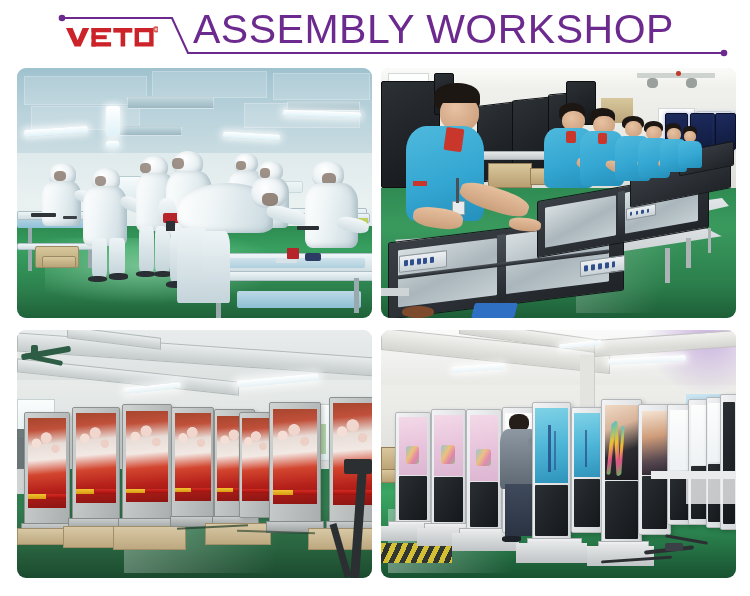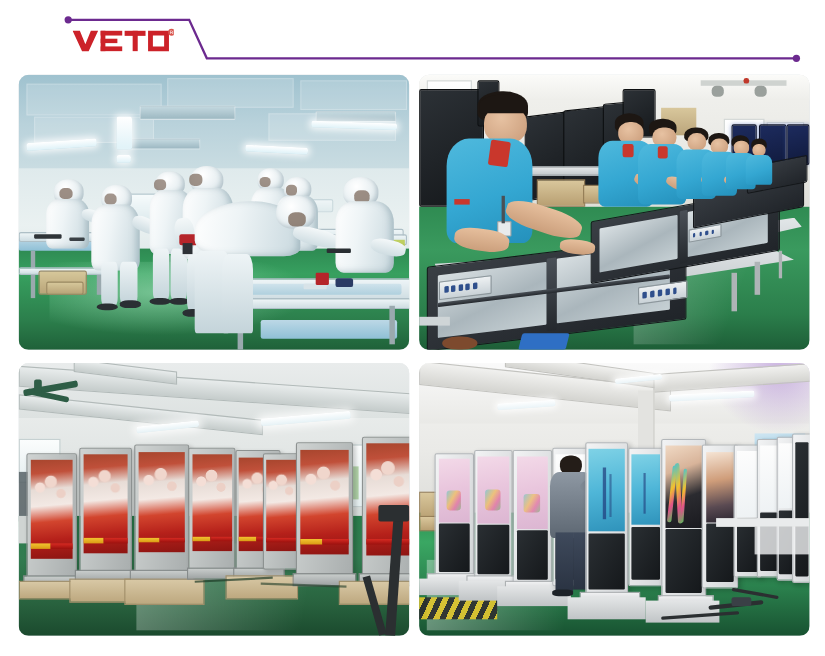--- a/index.html
+++ b/index.html
@@ -183,20 +183,21 @@
           <path d="M68.6,3 L87.6,3 L87.6,21.5 L68.6,21.5 Z M73.0,7.3 L73.0,17.2 L83.2,17.2 L83.2,7.3 Z"></path>
         </g>
 
         <g>
           <circle cx="90.0" cy="4.3" r="3.1" fill="#D9564F"></circle>
           <text x="90.0" y="5.9" font-size="4.4" text-anchor="middle" fill="#ffffff" font-family="Liberation Sans, sans-serif">R</text>
         </g>
       </svg>
     </div>
 
+    <div id="title">ASSEMBLY WORKSHOP</div>
   </div>
 
   <div class="photo ph-tl">
     <div class="scene">
       <div class="tl-ceiling"></div>
       <div class="tl-wall"></div>
       <div class="tl-floor"></div>
       <div class="tl-floorglow"></div>
 
       <div class="tl-ceilpanel" style="left:2%;top:3%;width:34%;height:11%;"></div>

